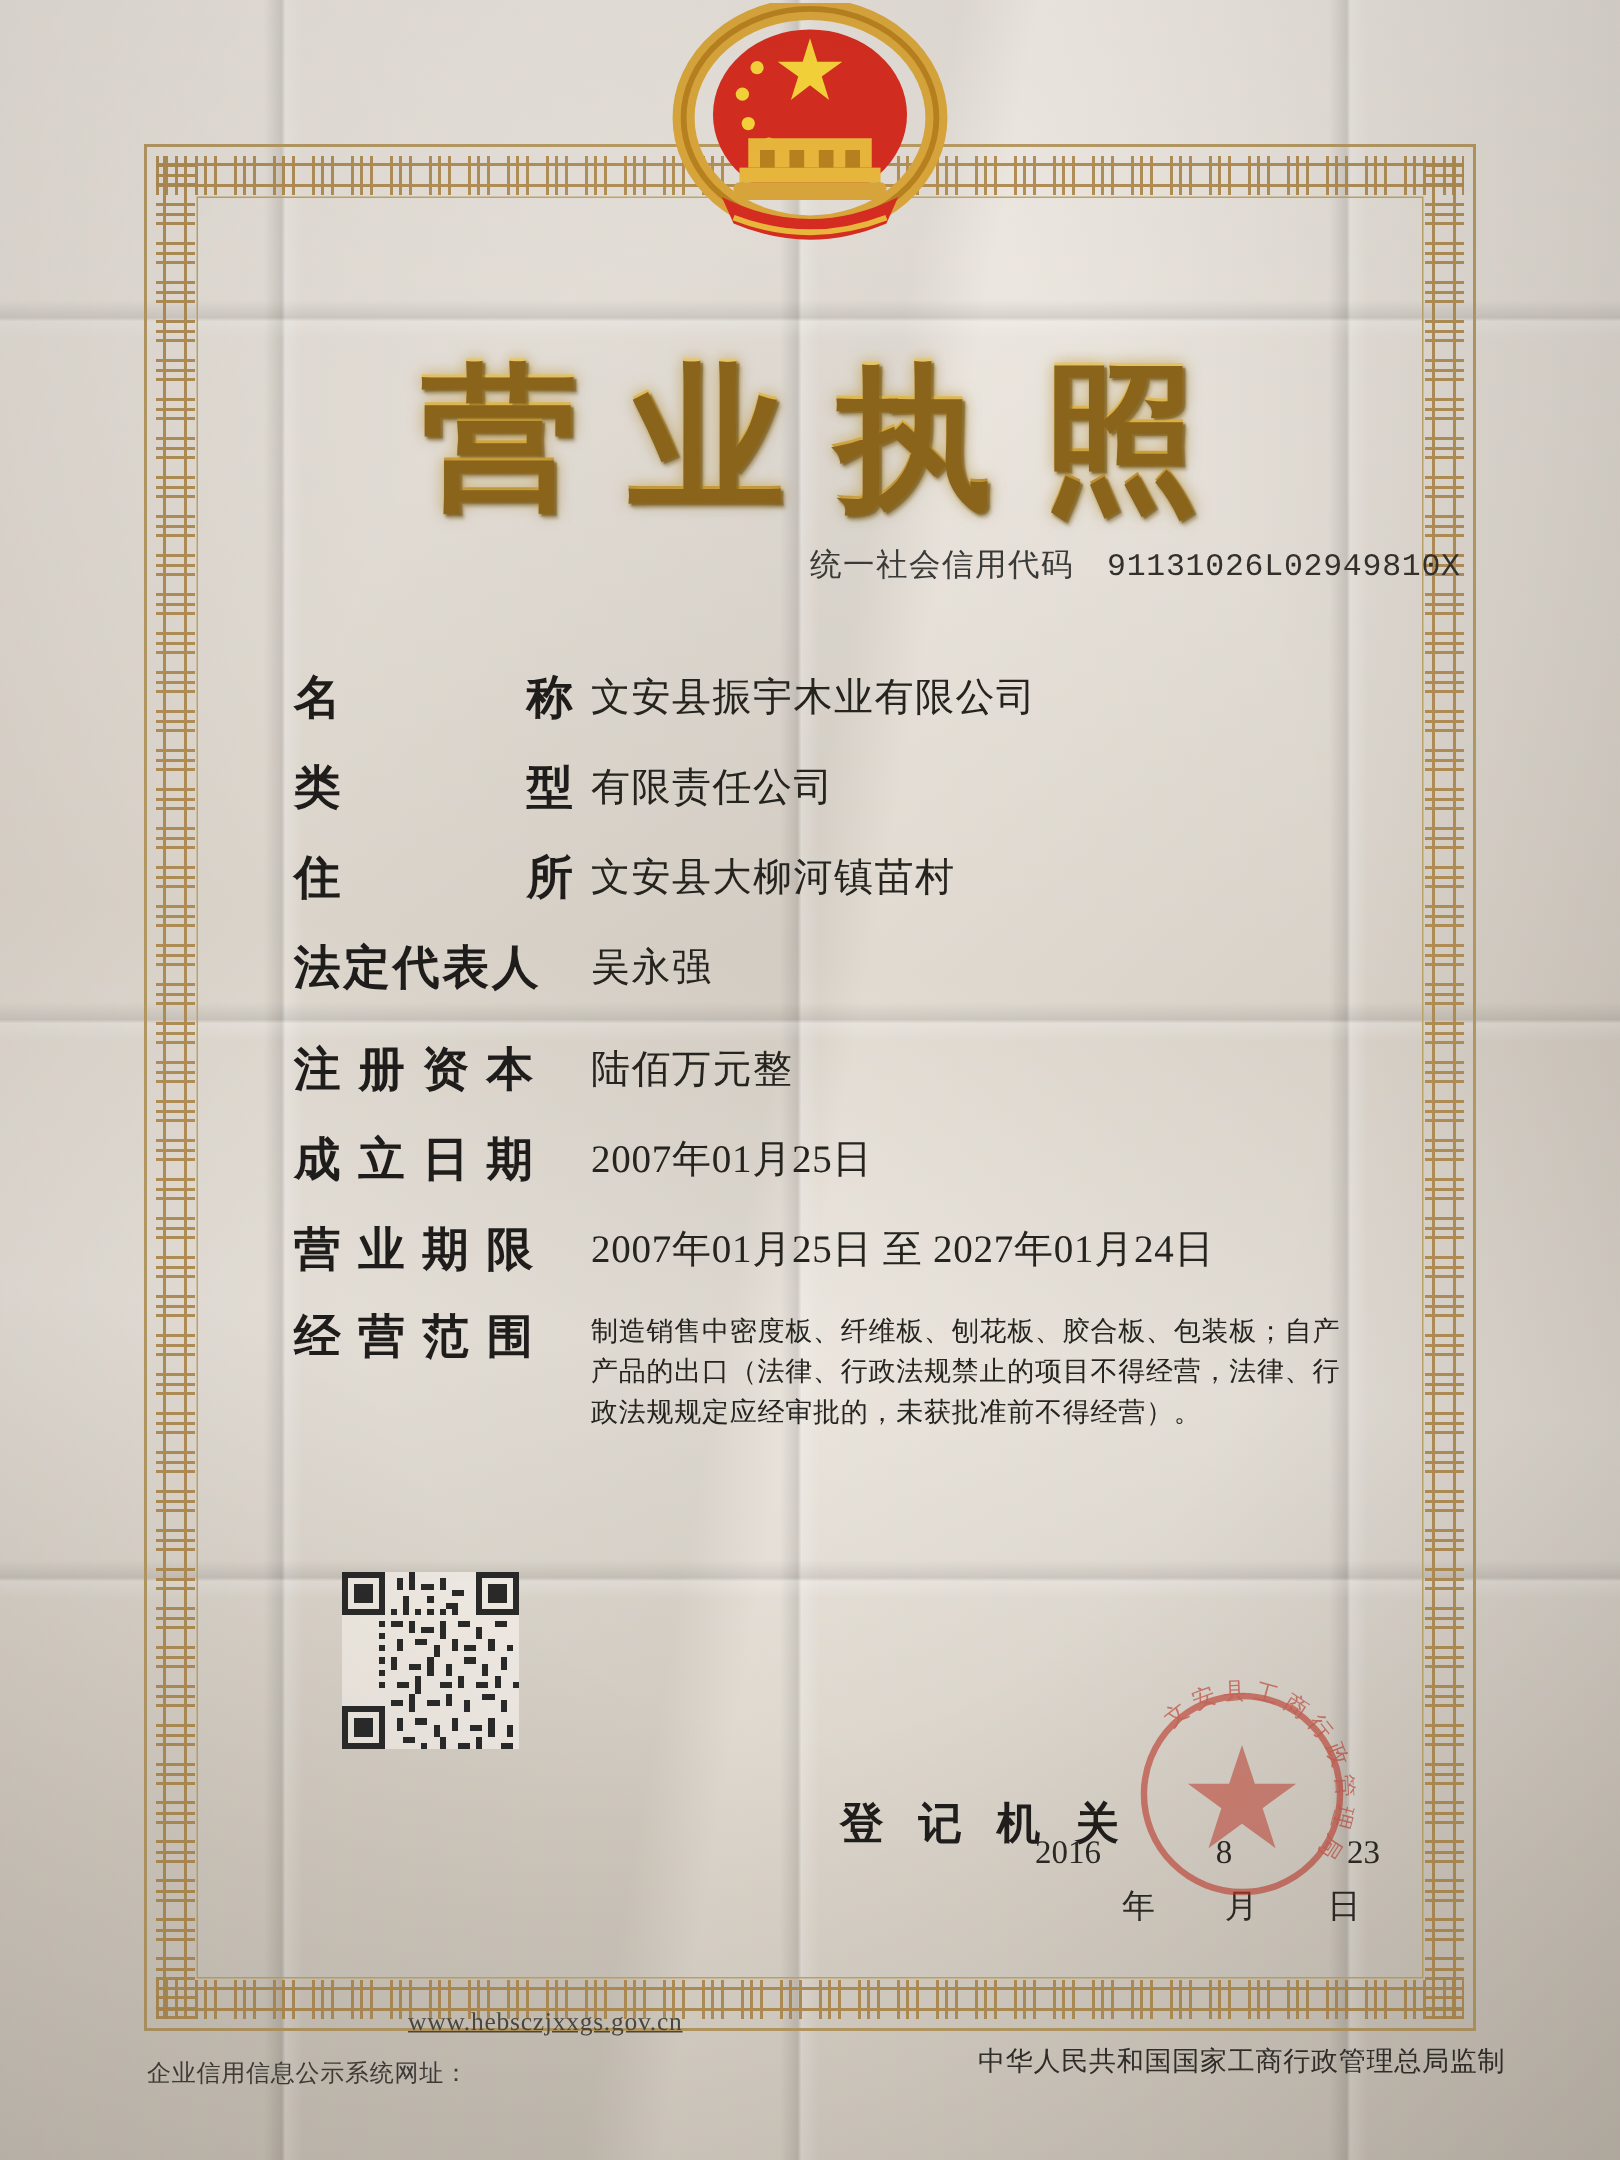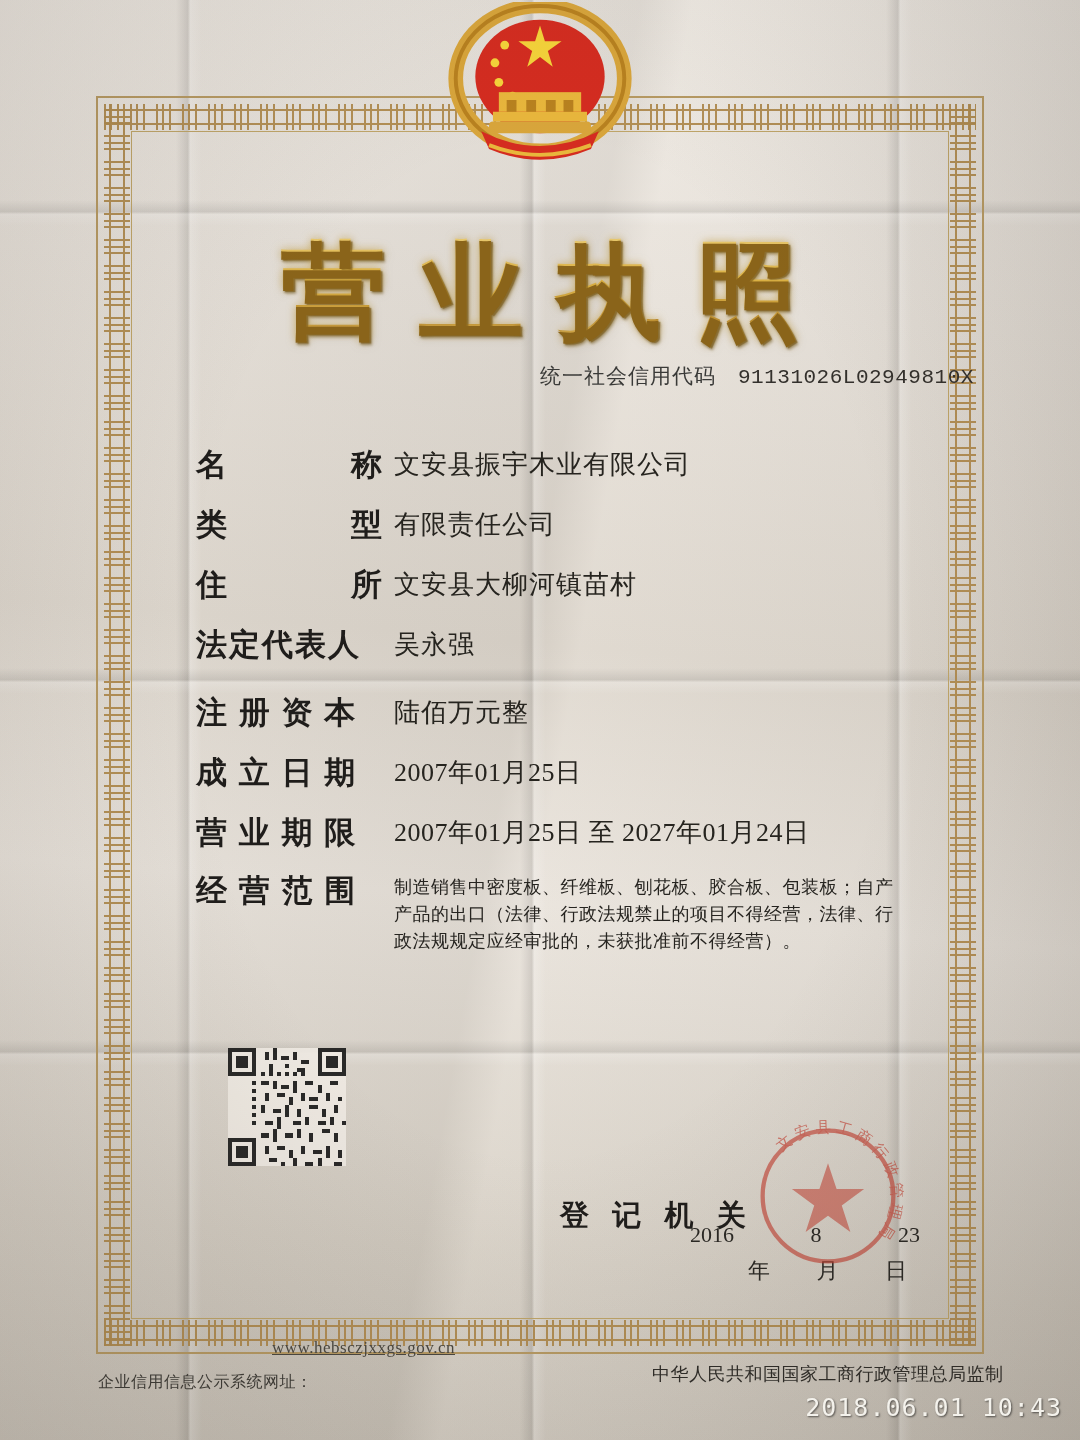--- a/index.html
+++ b/index.html
@@ -497,14 +497,13 @@
       </text>
     </svg>
   </div>
 
   <div class="footer-url">www.hebsczjxxgs.gov.cn</div>
   <div class="footer-left">企业信用信息公示系统网址：</div>
   <div class="footer-right">中华人民共和国国家工商行政管理总局监制</div>
 
   <div class="vignette"></div>
 
-  <div class="timestamp">2018.06.01 10:43</div>
 </div>
 
 </body></html>

